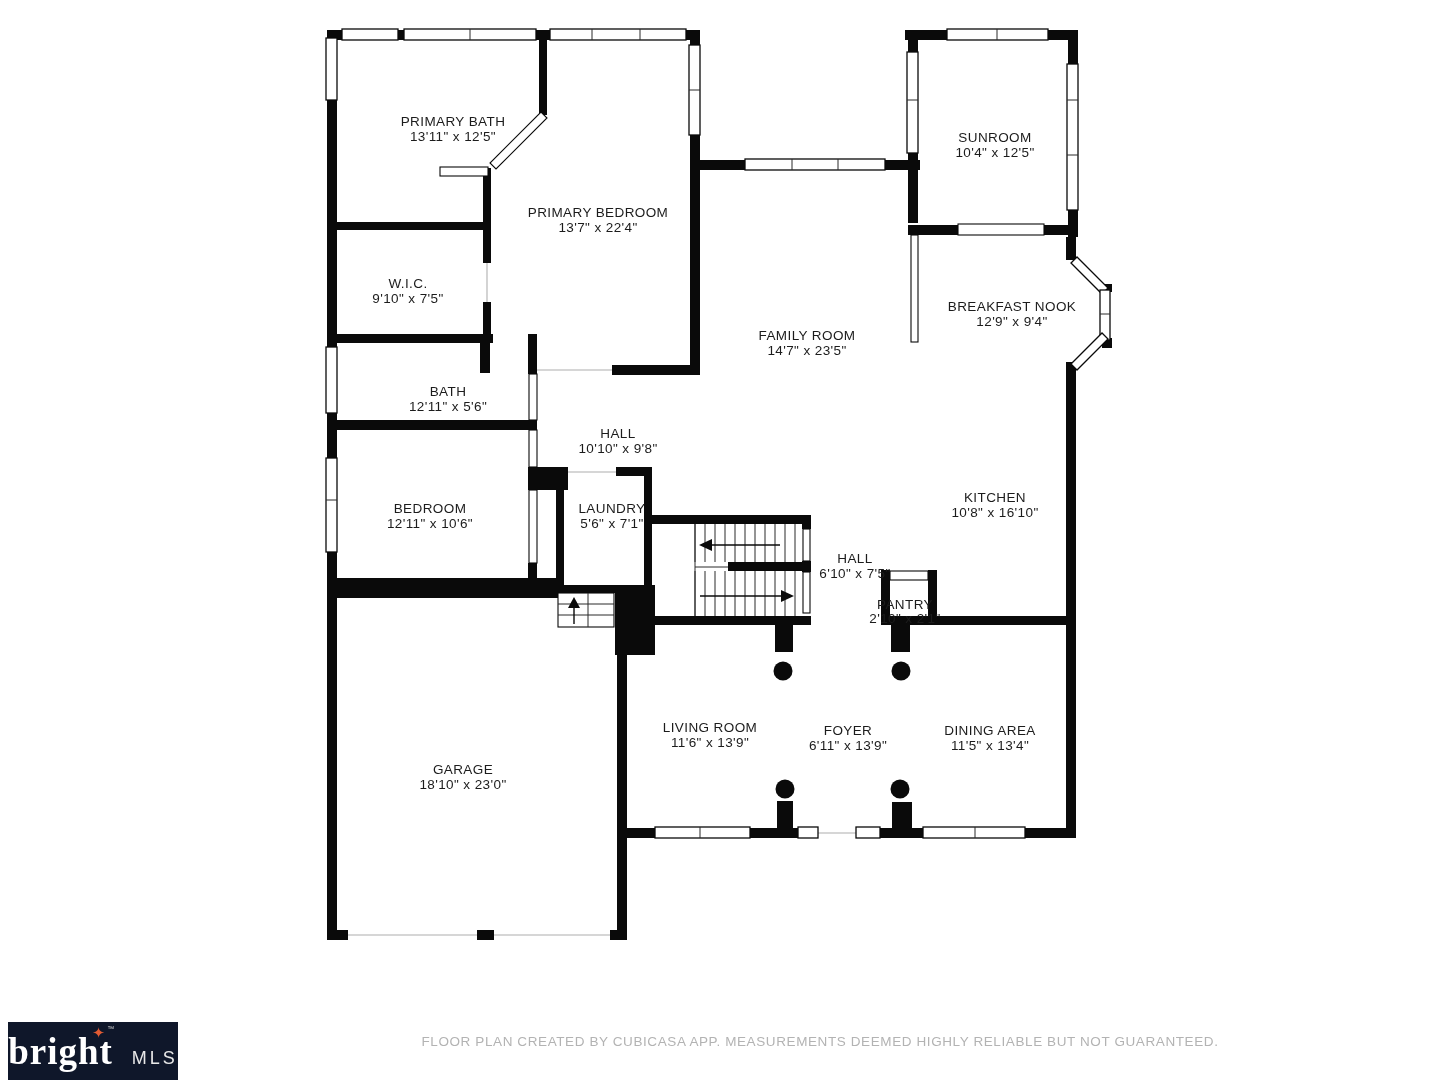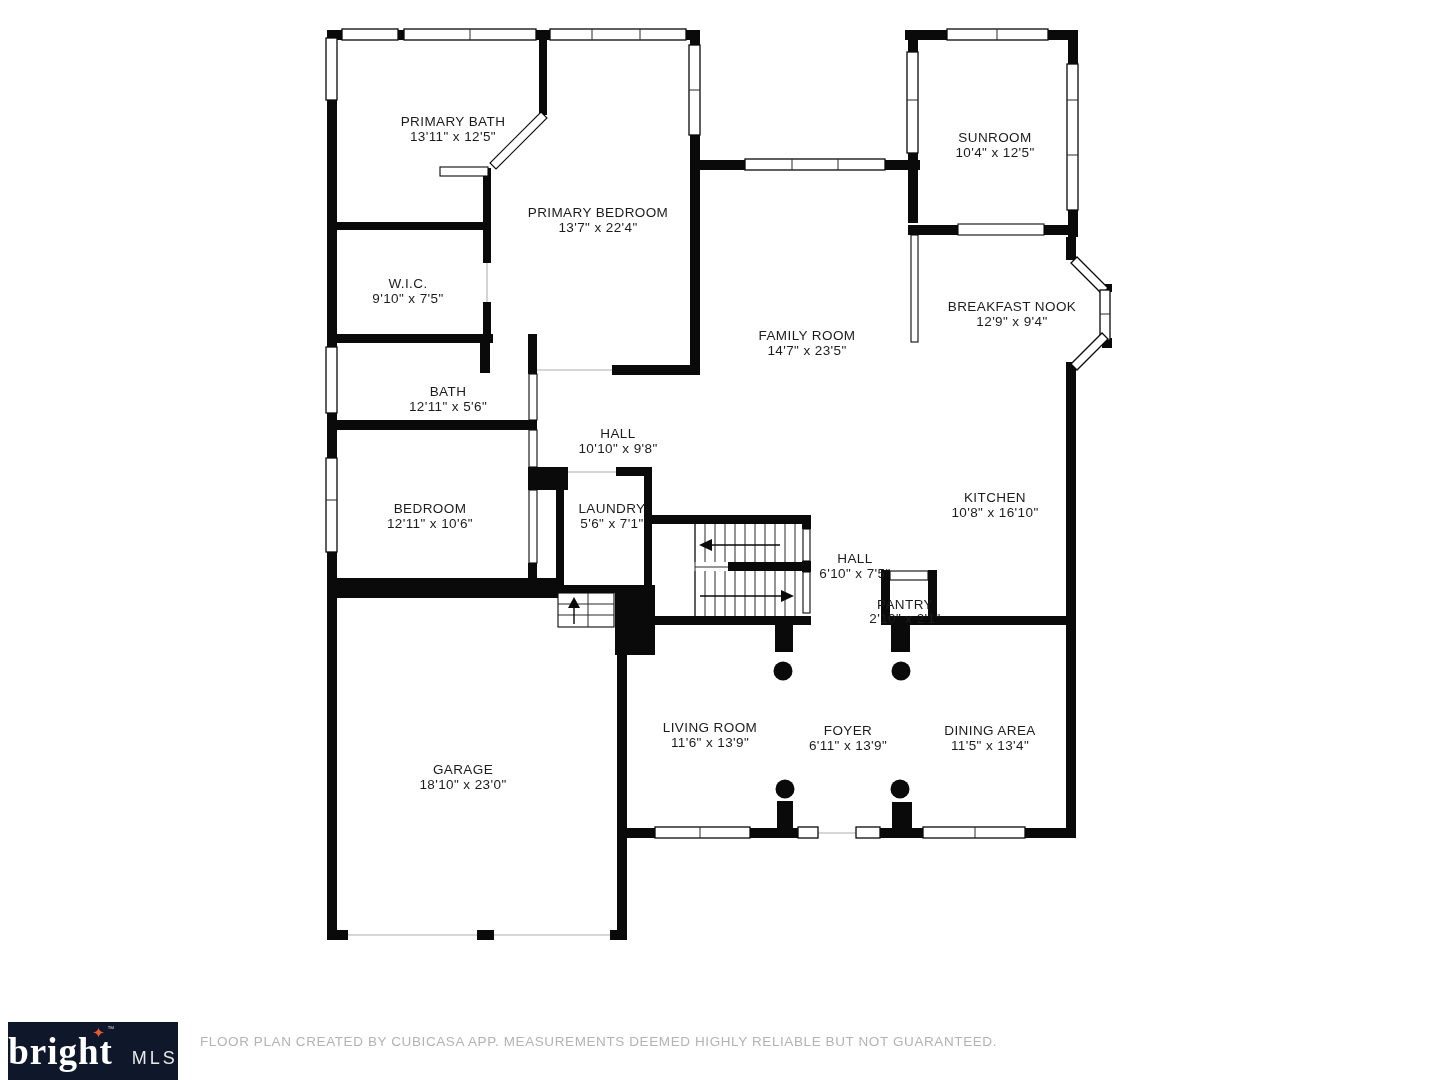--- a/index.html
+++ b/index.html
@@ -6,21 +6,21 @@
   body{width:1440px;height:1080px;position:relative;font-family:"Liberation Sans",sans-serif;overflow:hidden;}
   svg text{font-family:"Liberation Sans",sans-serif;font-size:13.5px;fill:#1c1c1c;letter-spacing:.4px;}
   .wall{fill:#0a0a0a;}
   .win{fill:#ffffff;stroke:#0a0a0a;stroke-width:1.3;}
   .thin{fill:#ffffff;stroke:#0a0a0a;stroke-width:1.1;}
   .tread{stroke:#2a2a2a;stroke-width:1;}
   .thr{stroke:#c9c9c9;stroke-width:1.6;}
   .arrowline{stroke:#0a0a0a;stroke-width:1.4;fill:none;}
   .arrowhead{fill:#0a0a0a;}
   .col{fill:#0a0a0a;}
-  #footer{position:absolute;left:200px;right:0;top:1034px;text-align:left;
+  #footer{position:absolute;left:200px;right:0;top:1034px;text-align:center;
           color:#b3b3b3;font-size:13.5px;letter-spacing:.6px;white-space:nowrap;}
   #logo{position:absolute;left:8px;top:1022px;width:170px;height:58px;background:#0f172a;
         display:flex;align-items:center;justify-content:center;}
   #logo .inner{position:relative;line-height:1;white-space:nowrap;}
   #logo .brand{font-family:"Liberation Serif",serif;font-weight:600;font-size:37px;color:#ffffff;letter-spacing:1px;}
   #logo .star{position:absolute;left:84px;top:-7px;color:#e25b33;font-size:15px;font-family:"DejaVu Sans",sans-serif;}
   #logo .tm{position:absolute;left:99px;top:-8px;color:#cfcfcf;font-size:7px;}
   #logo .mls{font-size:18px;color:#e8e8e8;letter-spacing:3px;margin-left:19px;font-family:"Liberation Sans",sans-serif;}
 </style>
 </head>

